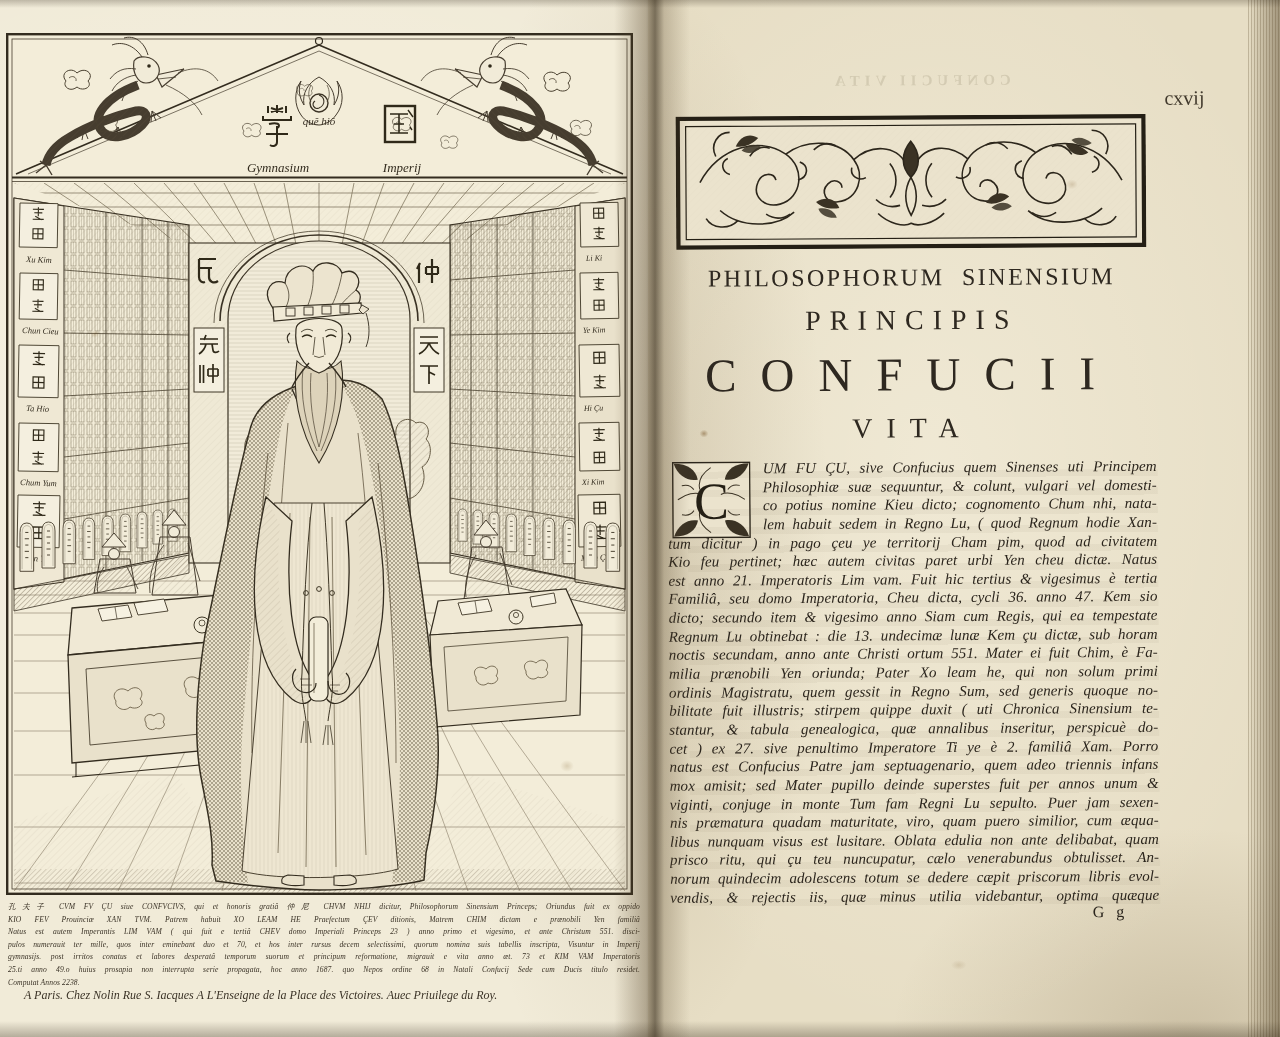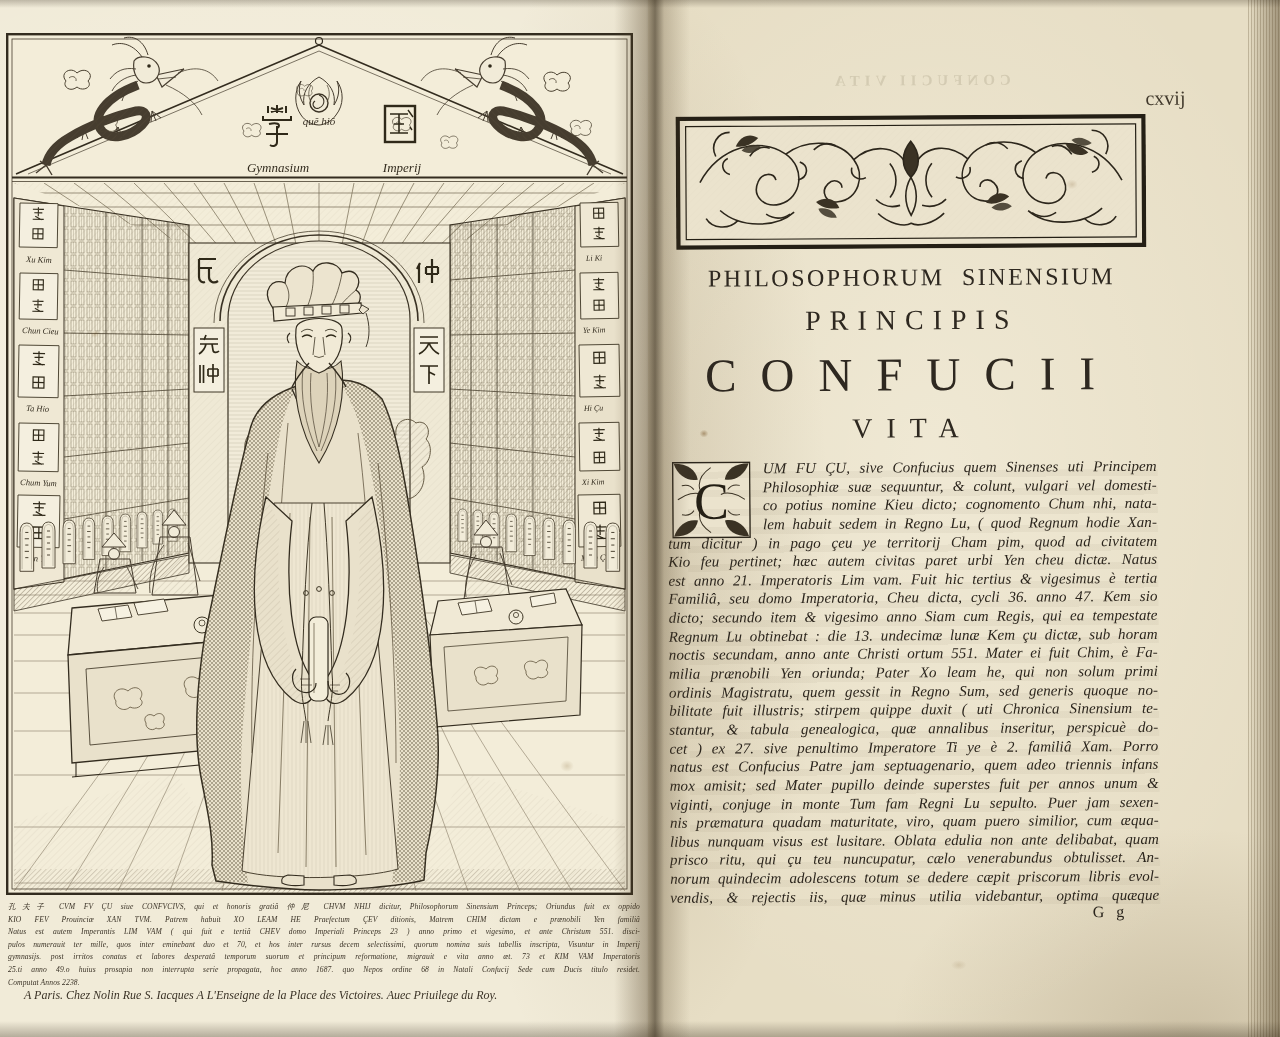--- a/index.html
+++ b/index.html
@@ -47,21 +47,21 @@
   }
   .cl{height:12.6px;overflow:hidden;text-align:justify;}
   .cl::after{content:"";display:inline-block;width:100%;height:0;}
   .cl-last{text-align:left;}
   .imprint{
     position:absolute;left:24px;top:988px;width:632px;text-align:left;
     font-style:italic;font-size:12px;color:#3a3226;
   }
 
   
-  .pagenum{position:absolute;left:500px;top:88px;width:78px;text-align:left;font-size:20px;color:#423a2d;}
+  .pagenum{position:absolute;left:500px;top:88px;width:78px;text-align:center;font-size:20px;color:#423a2d;}
   .ghost{
     position:absolute;left:110px;top:72px;width:330px;text-align:center;
     transform:scaleX(-1);font-size:15px;letter-spacing:5px;color:rgba(108,92,64,.17);font-weight:bold;
   }
   .t-center{position:absolute;left:20px;width:490px;text-align:center;color:#2e2820;}
   .title1{top:264px;font-size:24px;letter-spacing:2.5px;word-spacing:9px;}
   .title2{top:304px;font-size:28px;letter-spacing:9px;}
   .title3{top:347px;font-size:47px;letter-spacing:24px;}
   .title4{top:412px;font-size:28px;letter-spacing:14px;}
   .bodytext{

